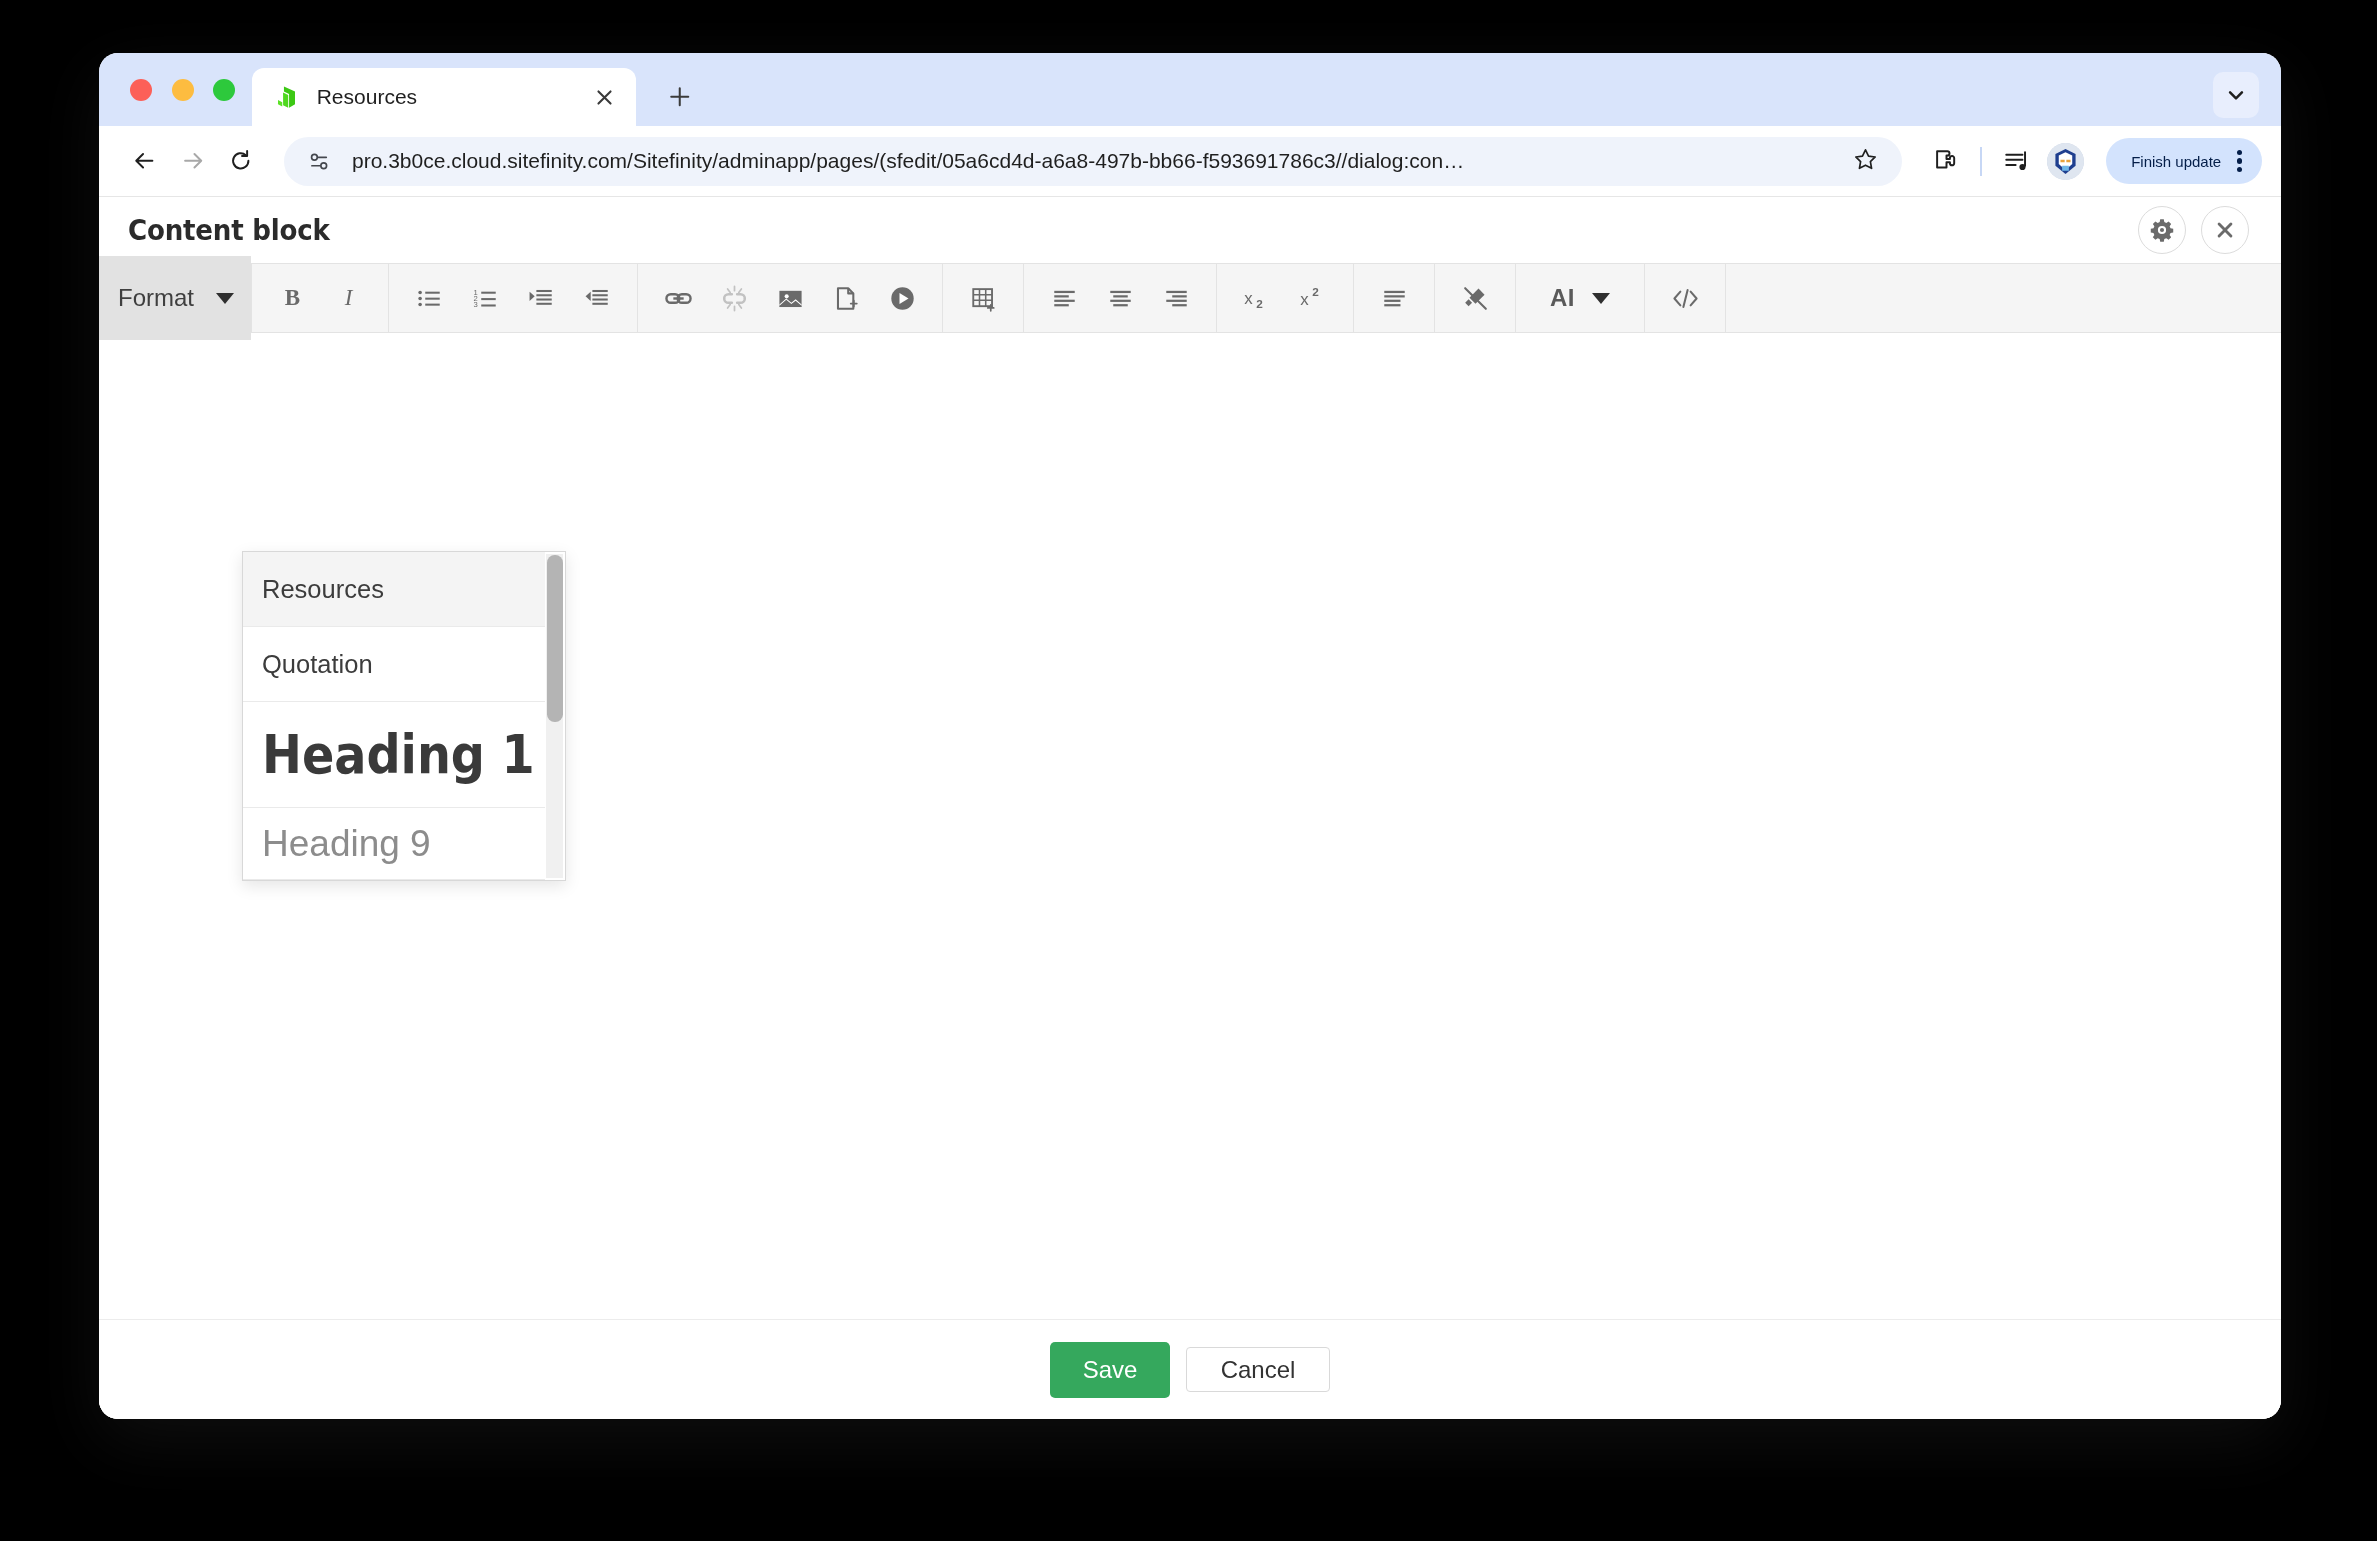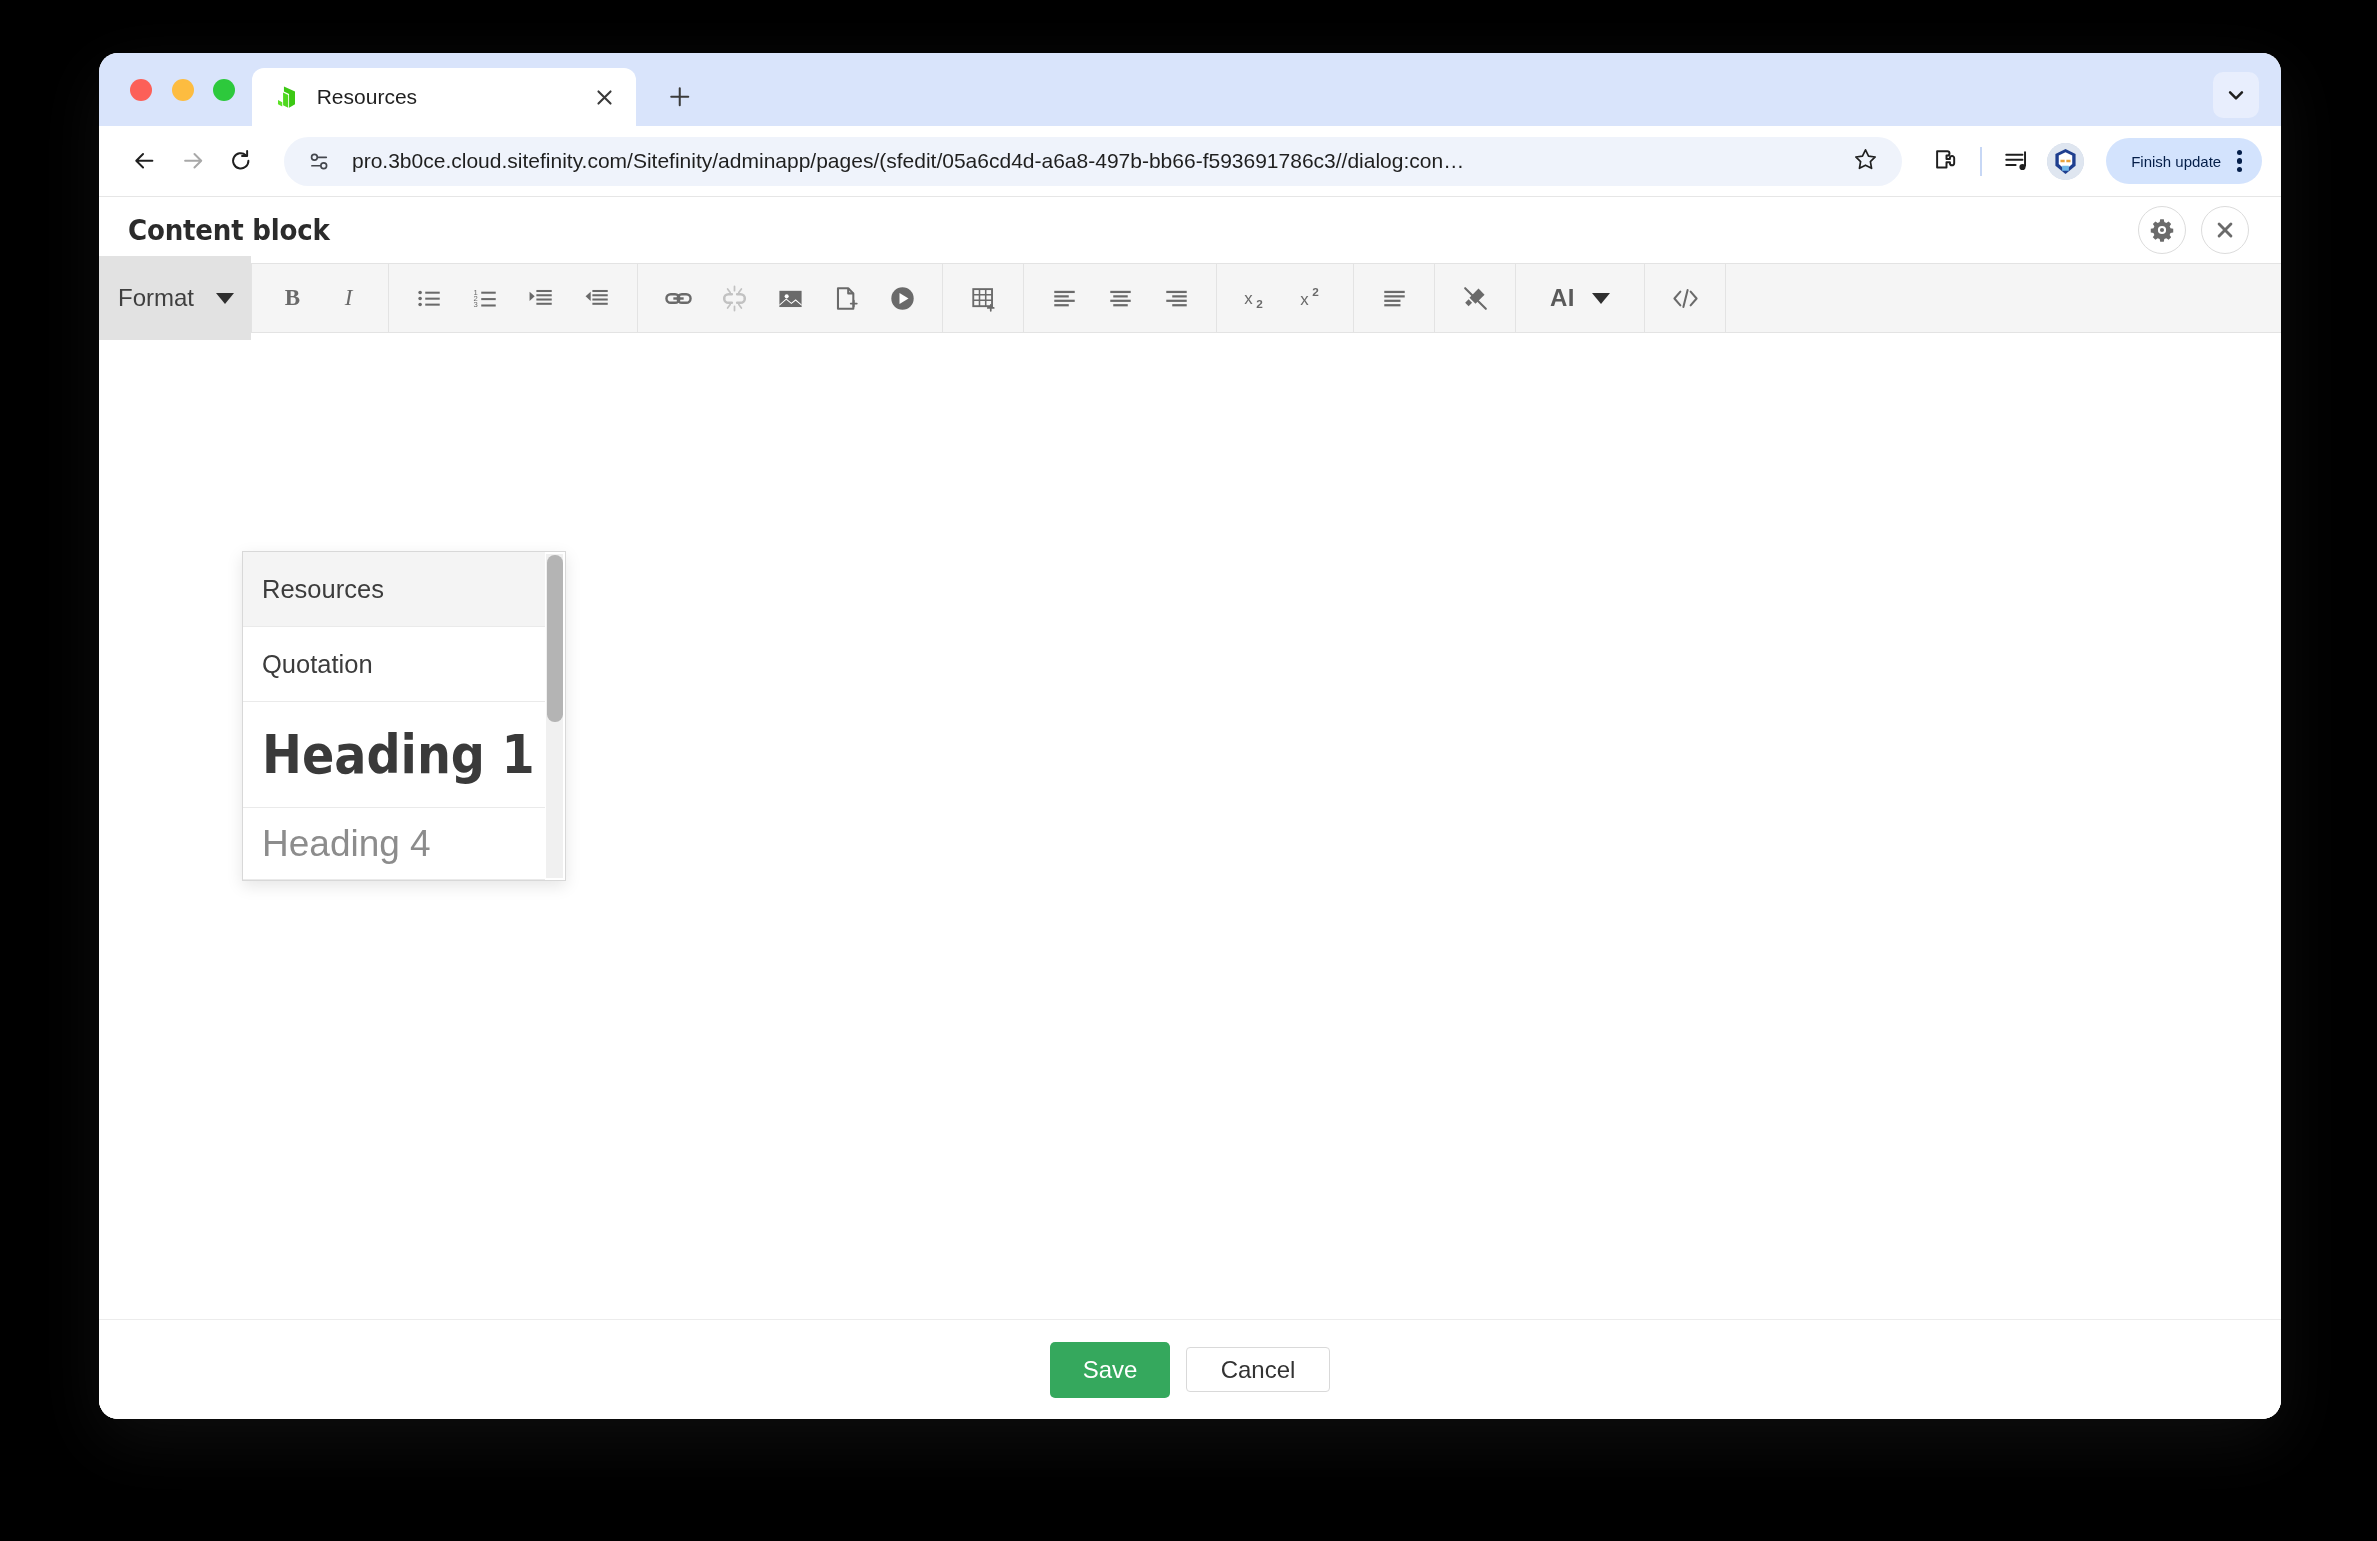--- a/index.html
+++ b/index.html
@@ -675,21 +675,21 @@
         <div class="format-item fi-paragraph selected">
           <span>Resources</span>
         </div>
         <div class="format-item fi-quotation">
           <span>Quotation</span>
         </div>
         <div class="format-item fi-h1">
           <span>Heading 1</span>
         </div>
         <div class="format-item fi-h2">
-          <span>Heading 4</span>
+          <span>Heading 9</span>
         </div>
       </div>
       <div id="format-menu-scrollbar">
         <div id="format-menu-thumb"></div>
       </div>
     </div>
 
     <div id="dialog-footer">
       <button id="save-button">Save</button>
       <button id="cancel-button">Cancel</button>

